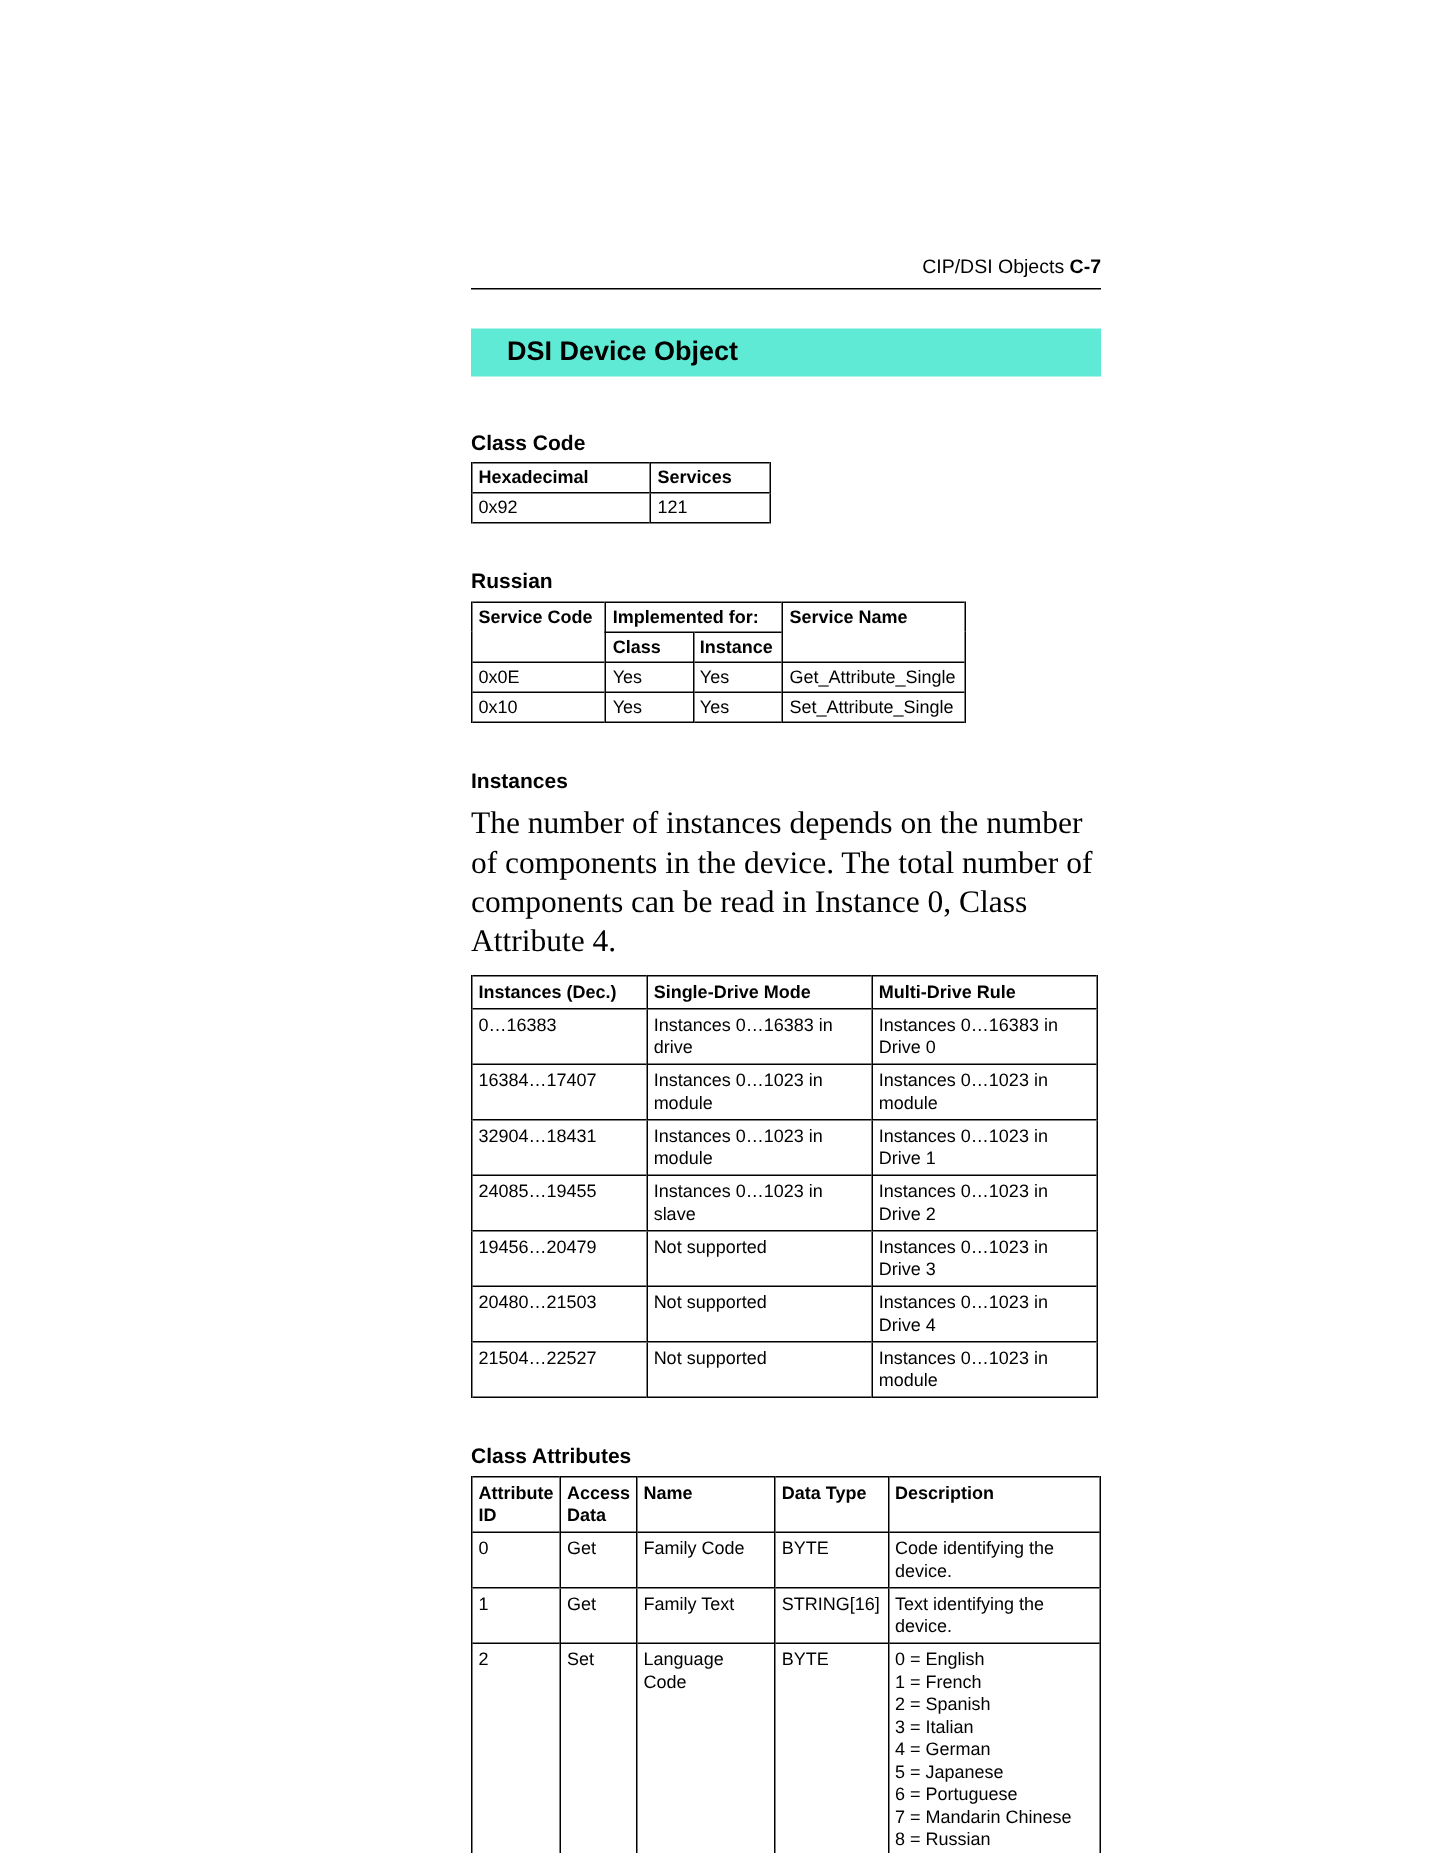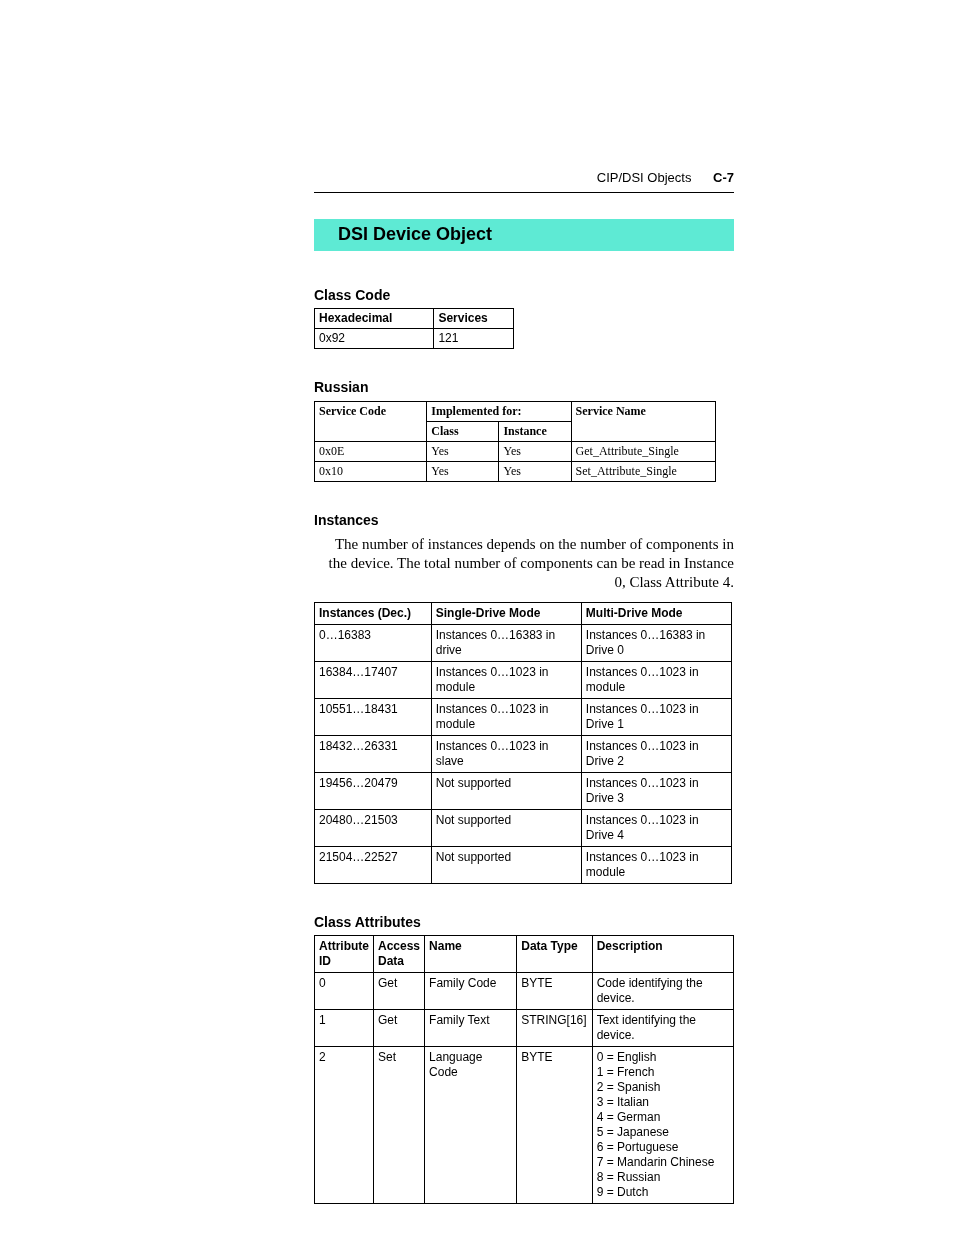--- a/index.html
+++ b/index.html
@@ -15,21 +15,20 @@
     line-height: 1.25;
   }
   .header-area {
     text-align: right;
     font-family: Arial, Helvetica, sans-serif;
     font-size: 13px;
     margin-bottom: 6px;
   }
   .header-area .pg {
     font-weight: bold;
-    margin-left: 18px;
   }
   hr.hr-top {
     border: none;
     border-top: 1.5px solid #000;
     margin: 0 0 26px 0;
   }
   h1.section-title {
     font-family: Arial, Helvetica, sans-serif;
     font-weight: bold;
     font-size: 18px;
@@ -58,26 +57,25 @@
     font-weight: normal;
   }
   table th {
     font-weight: bold;
   }
   table tr { border-bottom: 1px solid #000; }
   table { border-top: 1.5px solid #000; border-bottom: 1.5px solid #000; }
   table .hdr-row { border-bottom: 1.5px solid #000; }
   .body-text {
     font-family: "Times New Roman", Times, serif;
-    font-size: 15px;
+    font-size: 21px;
     margin: 6px 0 10px 0;
-    text-align: right;
   }
   .tbl-classcode { width: 200px; }
-  .tbl-services { width: 402px; font-family: Liberation Serif, serif; }
+  .tbl-services { width: 330px; }
   .tbl-instances { width: 418px; }
   .tbl-attrs { width: 420px; }
   .tbl-attrs td, .tbl-attrs th { padding: 3px 4px; }
   .tbl-instances td, .tbl-instances th { padding: 3px 4px; }
 </style>
 </head>
 <body>
 
 <div class="header-area">
   <span>CIP/DSI Objects</span>
@@ -133,41 +131,41 @@
 </div>
 
 <div class="block">
   <h2 class="subhead">Instances</h2>
   <p class="body-text">The number of instances depends on the number of components in the device. The total number of components can be read in Instance 0, Class Attribute 4.</p>
   <table class="tbl-instances">
     <tbody>
         <tr class="hdr-row">
       <th style="width:28%">Instances (Dec.)</th>
       <th style="width:36%">Single-Drive Mode</th>
-      <th>Multi-Drive Mode</th>
+      <th>Multi-Drive Rule</th>
     </tr>
     </tbody>
       <tbody id="instances-body">
         <tr>
           <td>0…16383</td>
           <td>Instances 0…16383 in drive</td>
           <td>Instances 0…16383 in Drive 0</td>
         </tr>
         <tr>
           <td>16384…17407</td>
           <td>Instances 0…1023 in module</td>
           <td>Instances 0…1023 in module</td>
         </tr>
         <tr>
-          <td>10551…18431</td>
+          <td>32904…18431</td>
           <td>Instances 0…1023 in module</td>
           <td>Instances 0…1023 in Drive 1</td>
         </tr>
         <tr>
-          <td>18432…26331</td>
+          <td>24085…19455</td>
           <td>Instances 0…1023 in slave</td>
           <td>Instances 0…1023 in Drive 2</td>
         </tr>
         <tr>
           <td>19456…20479</td>
           <td>Not supported</td>
           <td>Instances 0…1023 in Drive 3</td>
         </tr>
         <tr>
           <td>20480…21503</td>

